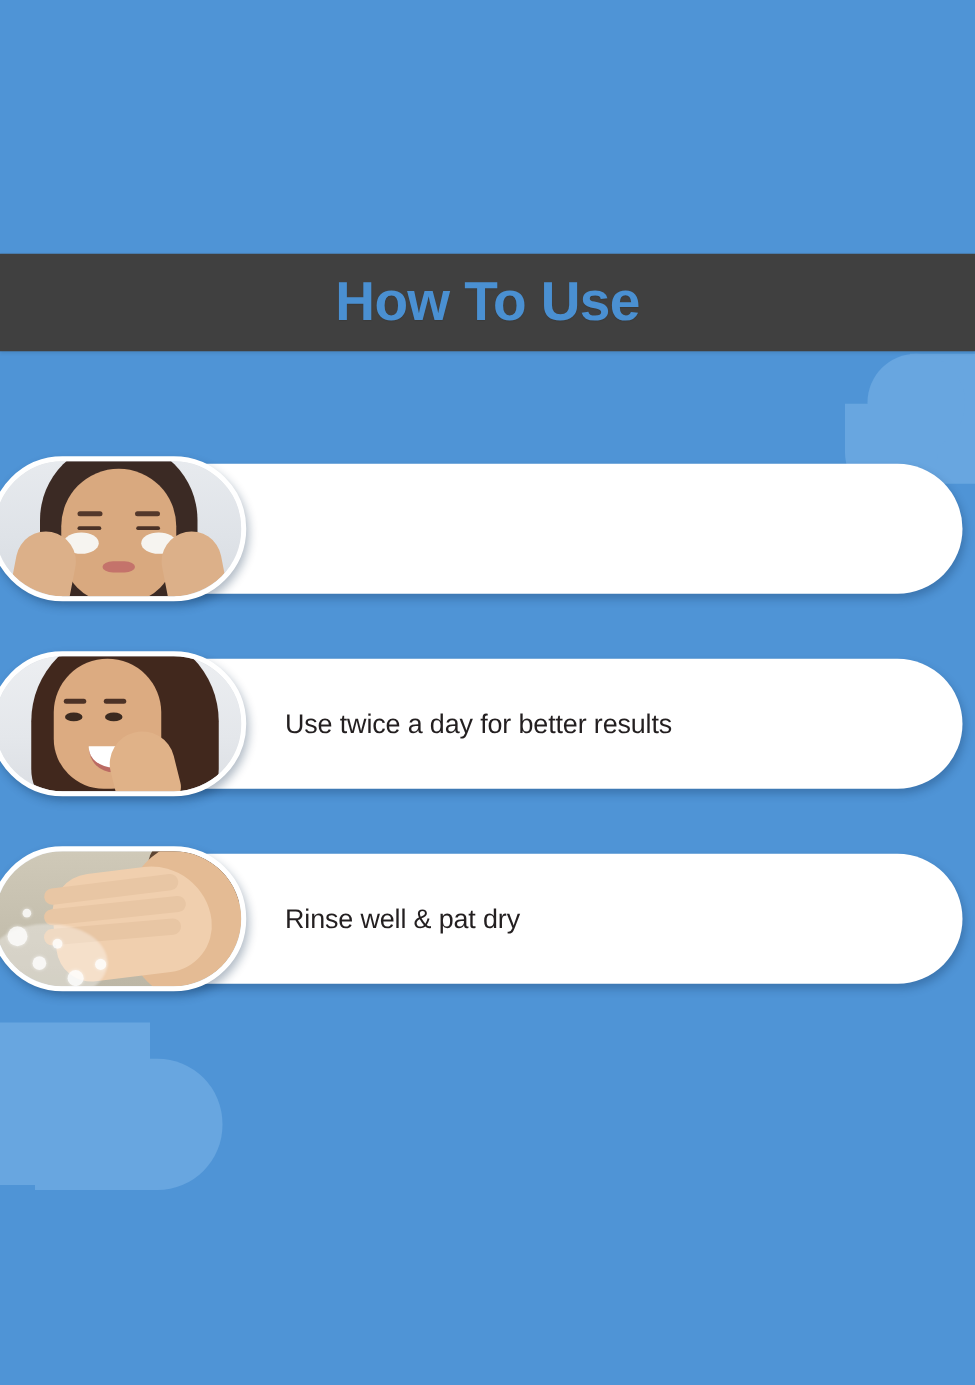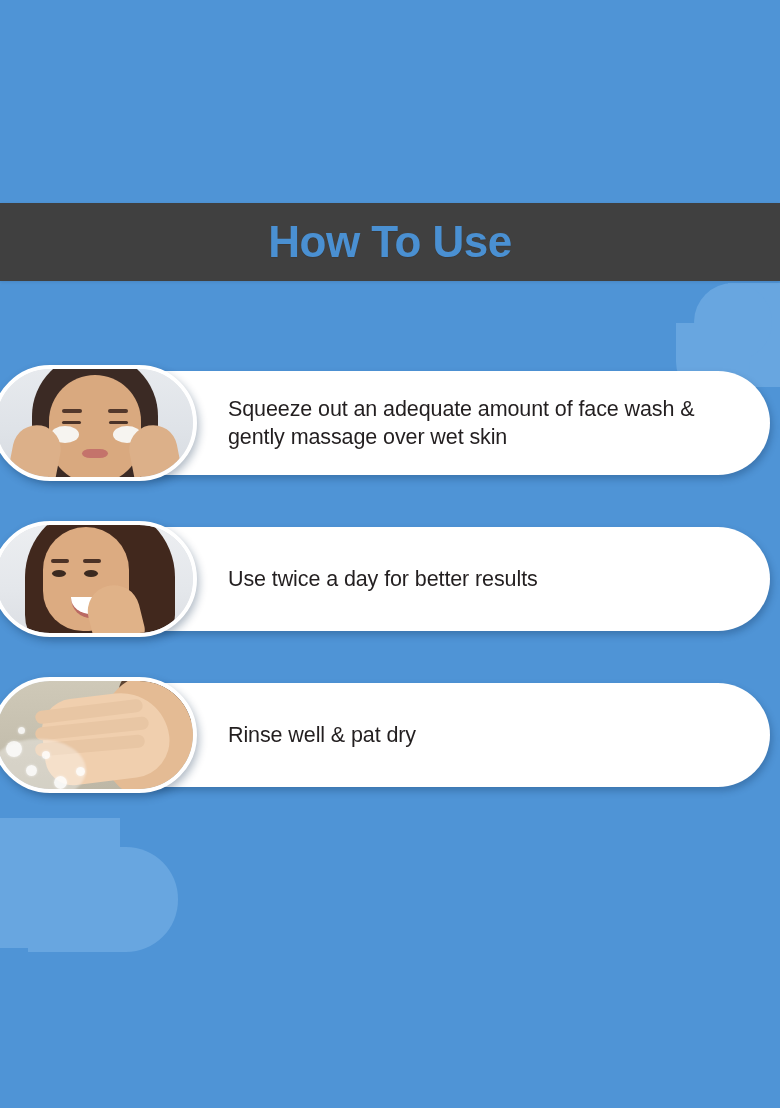--- a/index.html
+++ b/index.html
@@ -309,21 +309,20 @@
             <div class="eye-l"></div>
             <div class="eye-r"></div>
             <div class="cream-l"></div>
             <div class="cream-r"></div>
             <div class="lips"></div>
             <div class="hand-l"></div>
             <div class="hand-r"></div>
           </div>
         </div>
       </div>
-      <div class="step-text">Squeeze out an adequate amount of face wash &amp; gently massage over wet skin</div>
     </div>
 
     <div class="step">
       <div class="step-card"></div>
       <div class="step-thumb">
         <div class="thumb-art">
           <div class="art art3">
             <div class="hair3"></div>
             <div class="face3"></div>
             <div class="brow3l"></div>

